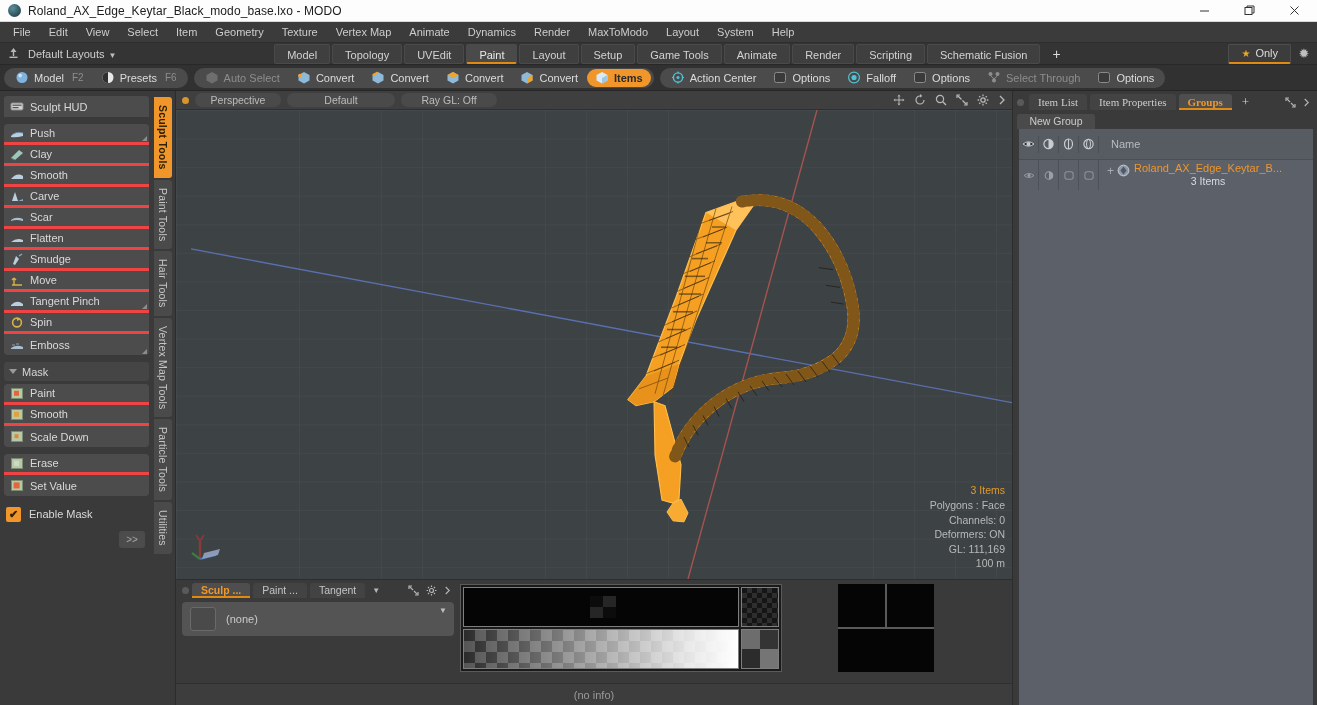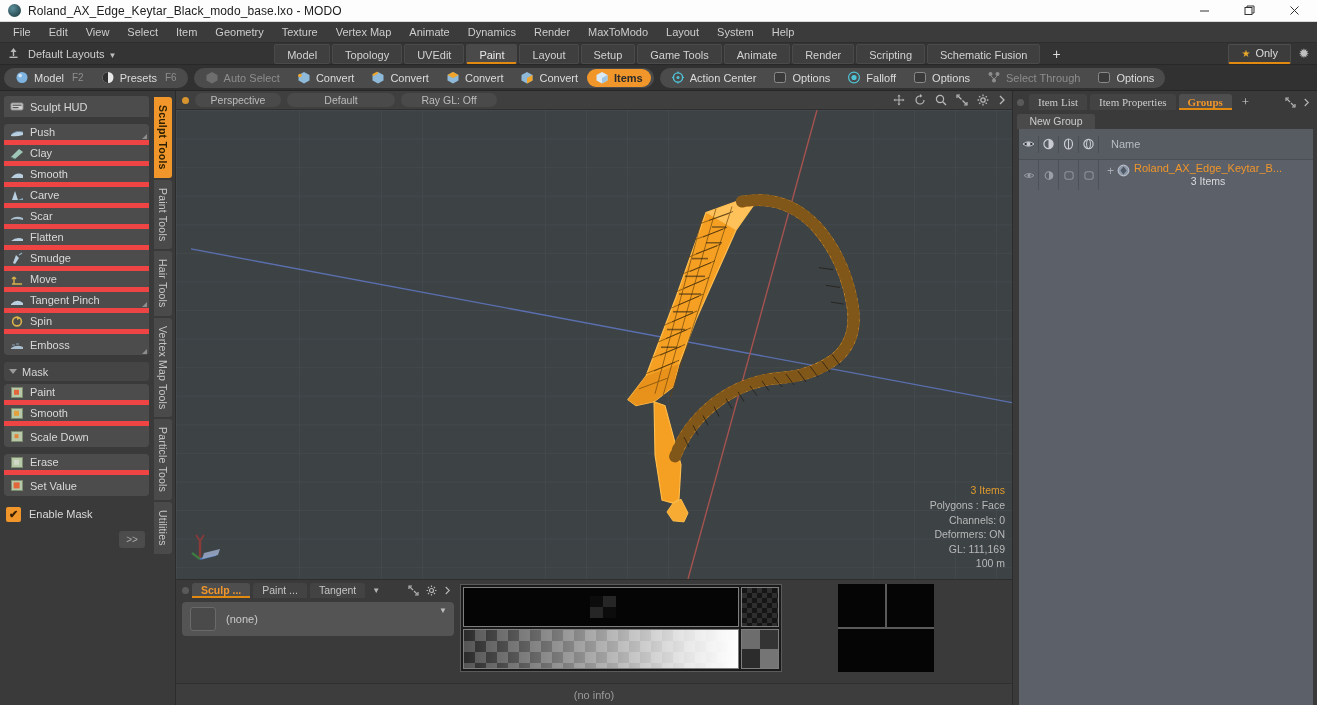--- a/index.html
+++ b/index.html
@@ -95,21 +95,21 @@
 
   
   .leftpanel {
     width: 176px; flex: 0 0 176px; background: #3a3a3a; display: flex;
     border-right: 1px solid #2c2c2c; position: relative;
   }
   .lp-content { width: 152px; flex: 0 0 152px; padding: 5px 3px 0 4px; }
   .lp-btn {
     height: 21px; display: flex; align-items: center; gap: 6px; padding: 0 6px;
     background: #4c4c4c; color: #d9d9d9; font-size: 11px; position: relative;
-    border-bottom: 5px solid #ef4444;
+    border-bottom: 3px solid #ef4444;
   }
   .lp-btn:first-child { border-radius: 3px 3px 0 0; }
   .lp-btn:last-child { border-radius: 0 0 3px 3px; border-bottom: none; }
   .lp-single { border-radius: 3px; border-bottom: none; }
   .lp-group { margin-bottom: 7px; border-radius: 3px; overflow: hidden; }
   .corner { position: absolute; right: 2px; bottom: 1px; width: 0; height: 0;
             border-left: 5px solid transparent; border-bottom: 5px solid #8d8d8d; }
   .lp-header {
     height: 19px; display: flex; align-items: center; gap: 5px; padding: 0 5px;
     background: #454545; color: #d6d6d6; font-size: 11px; border-radius: 3px;

